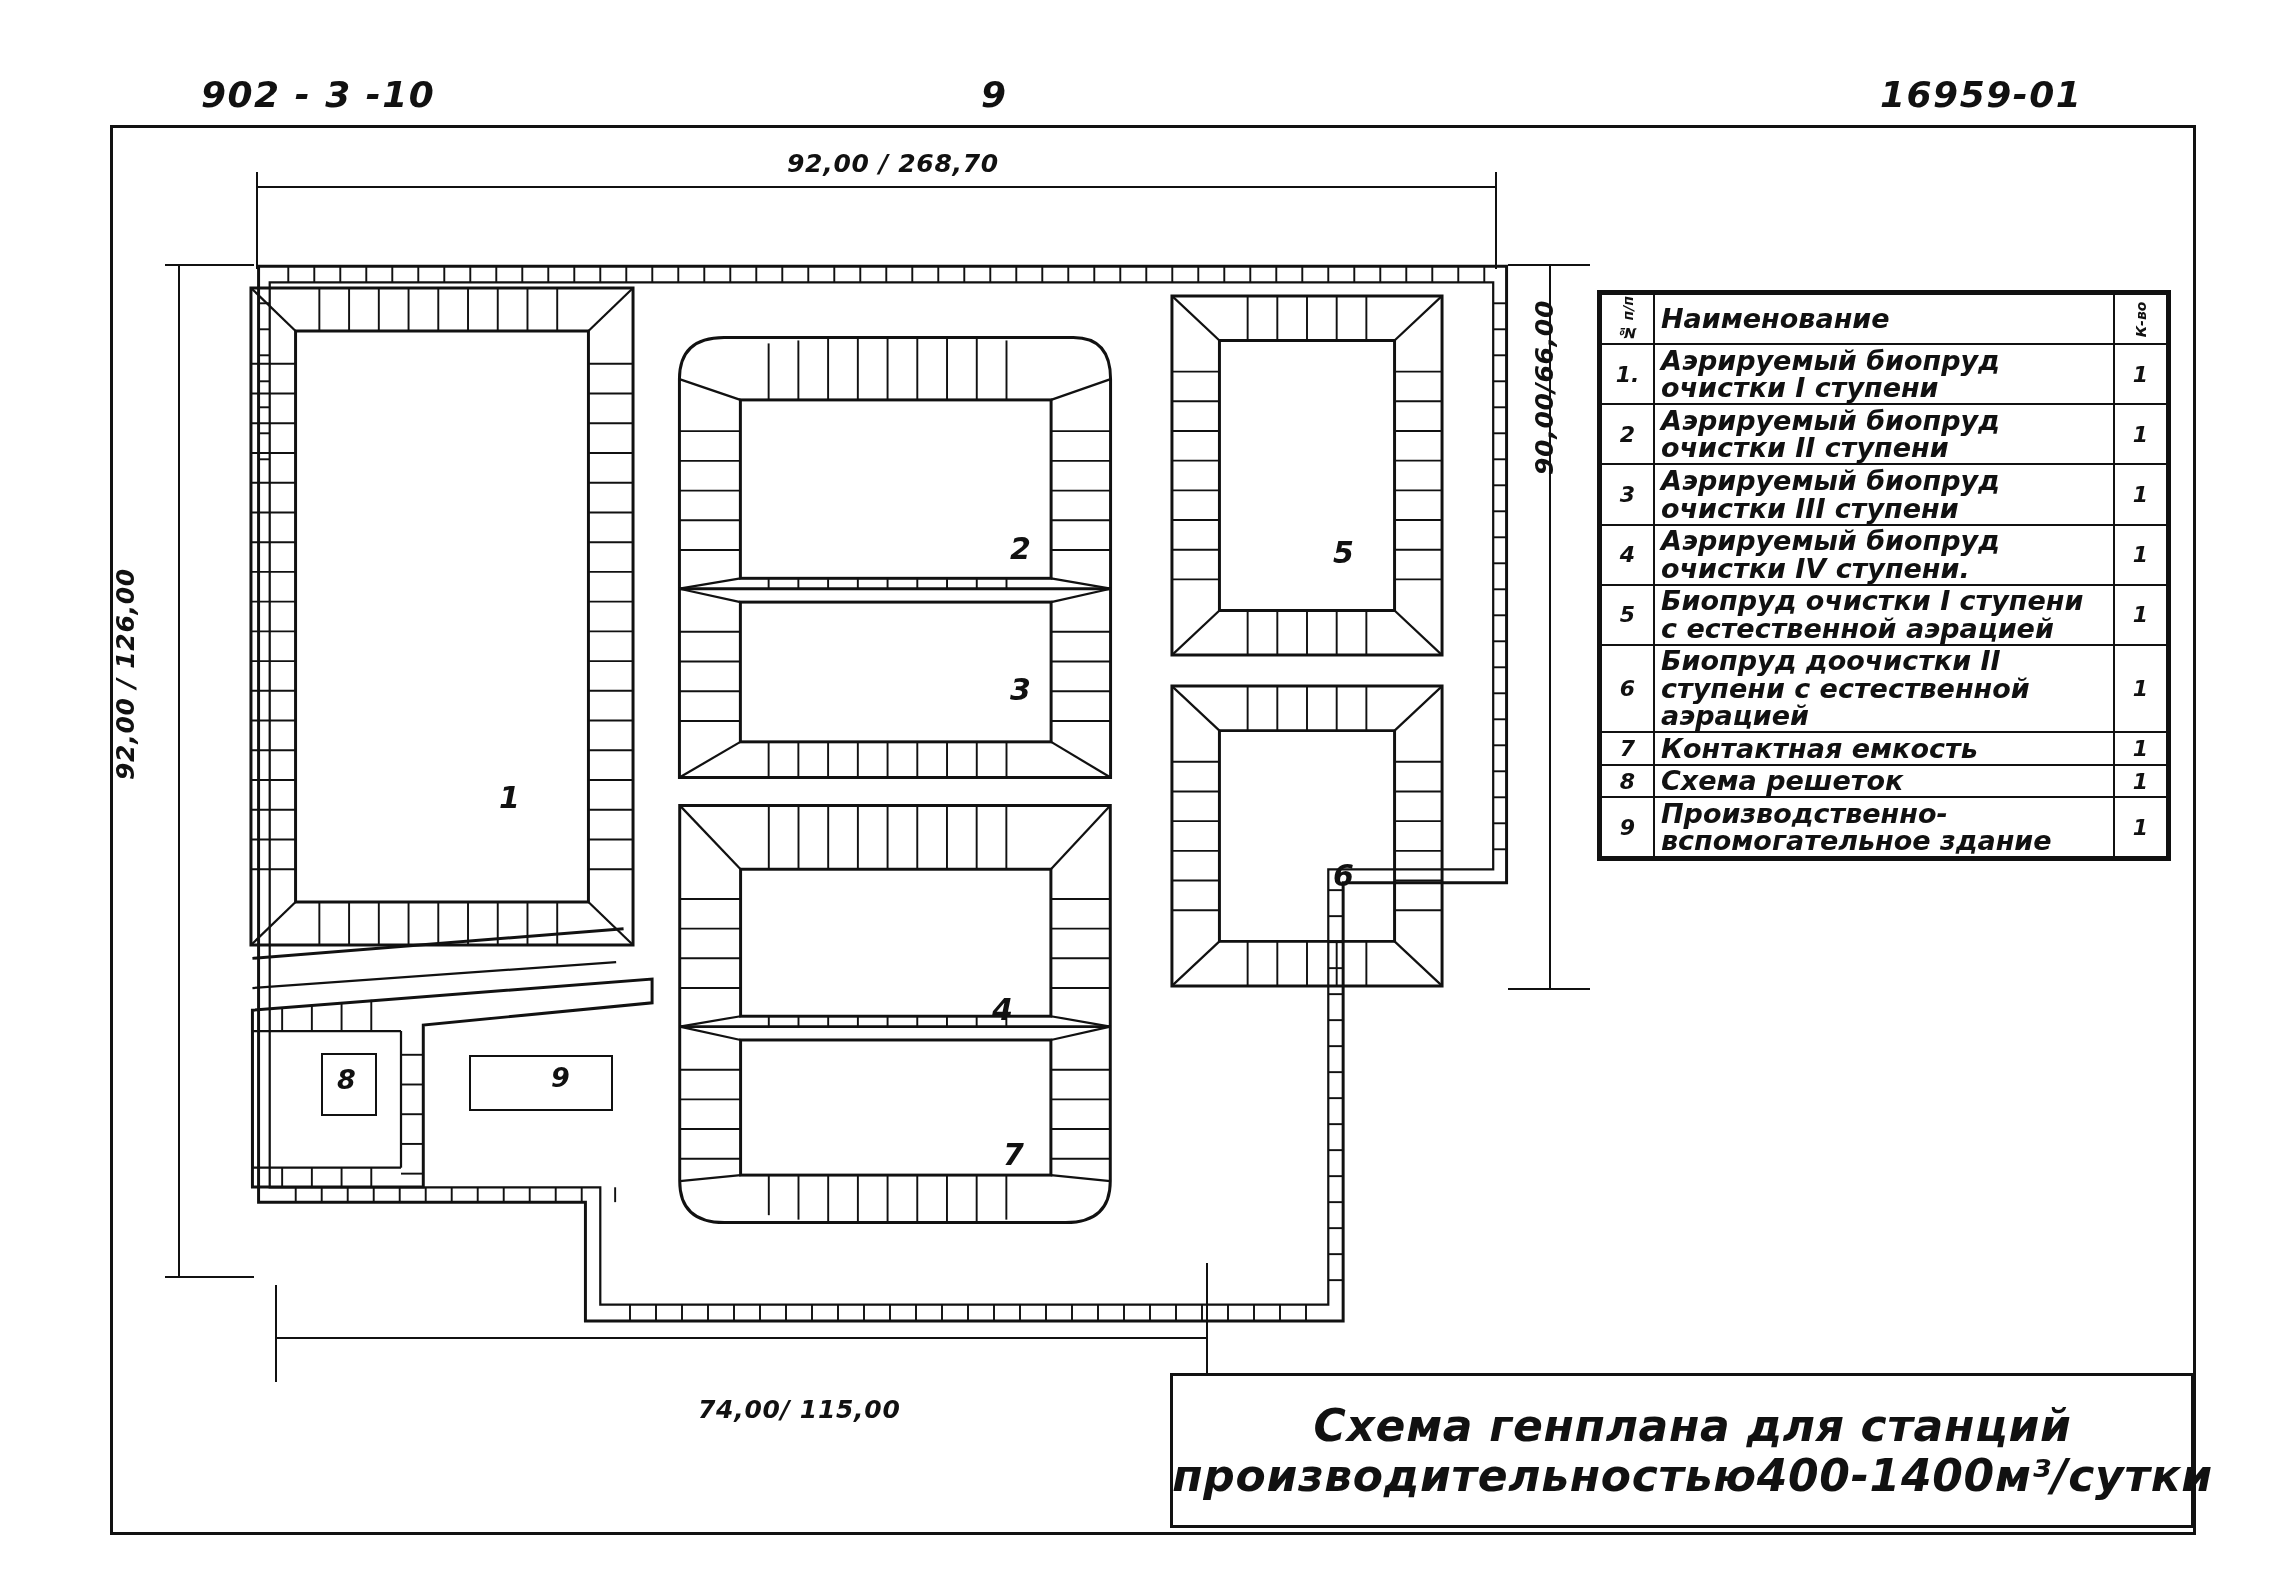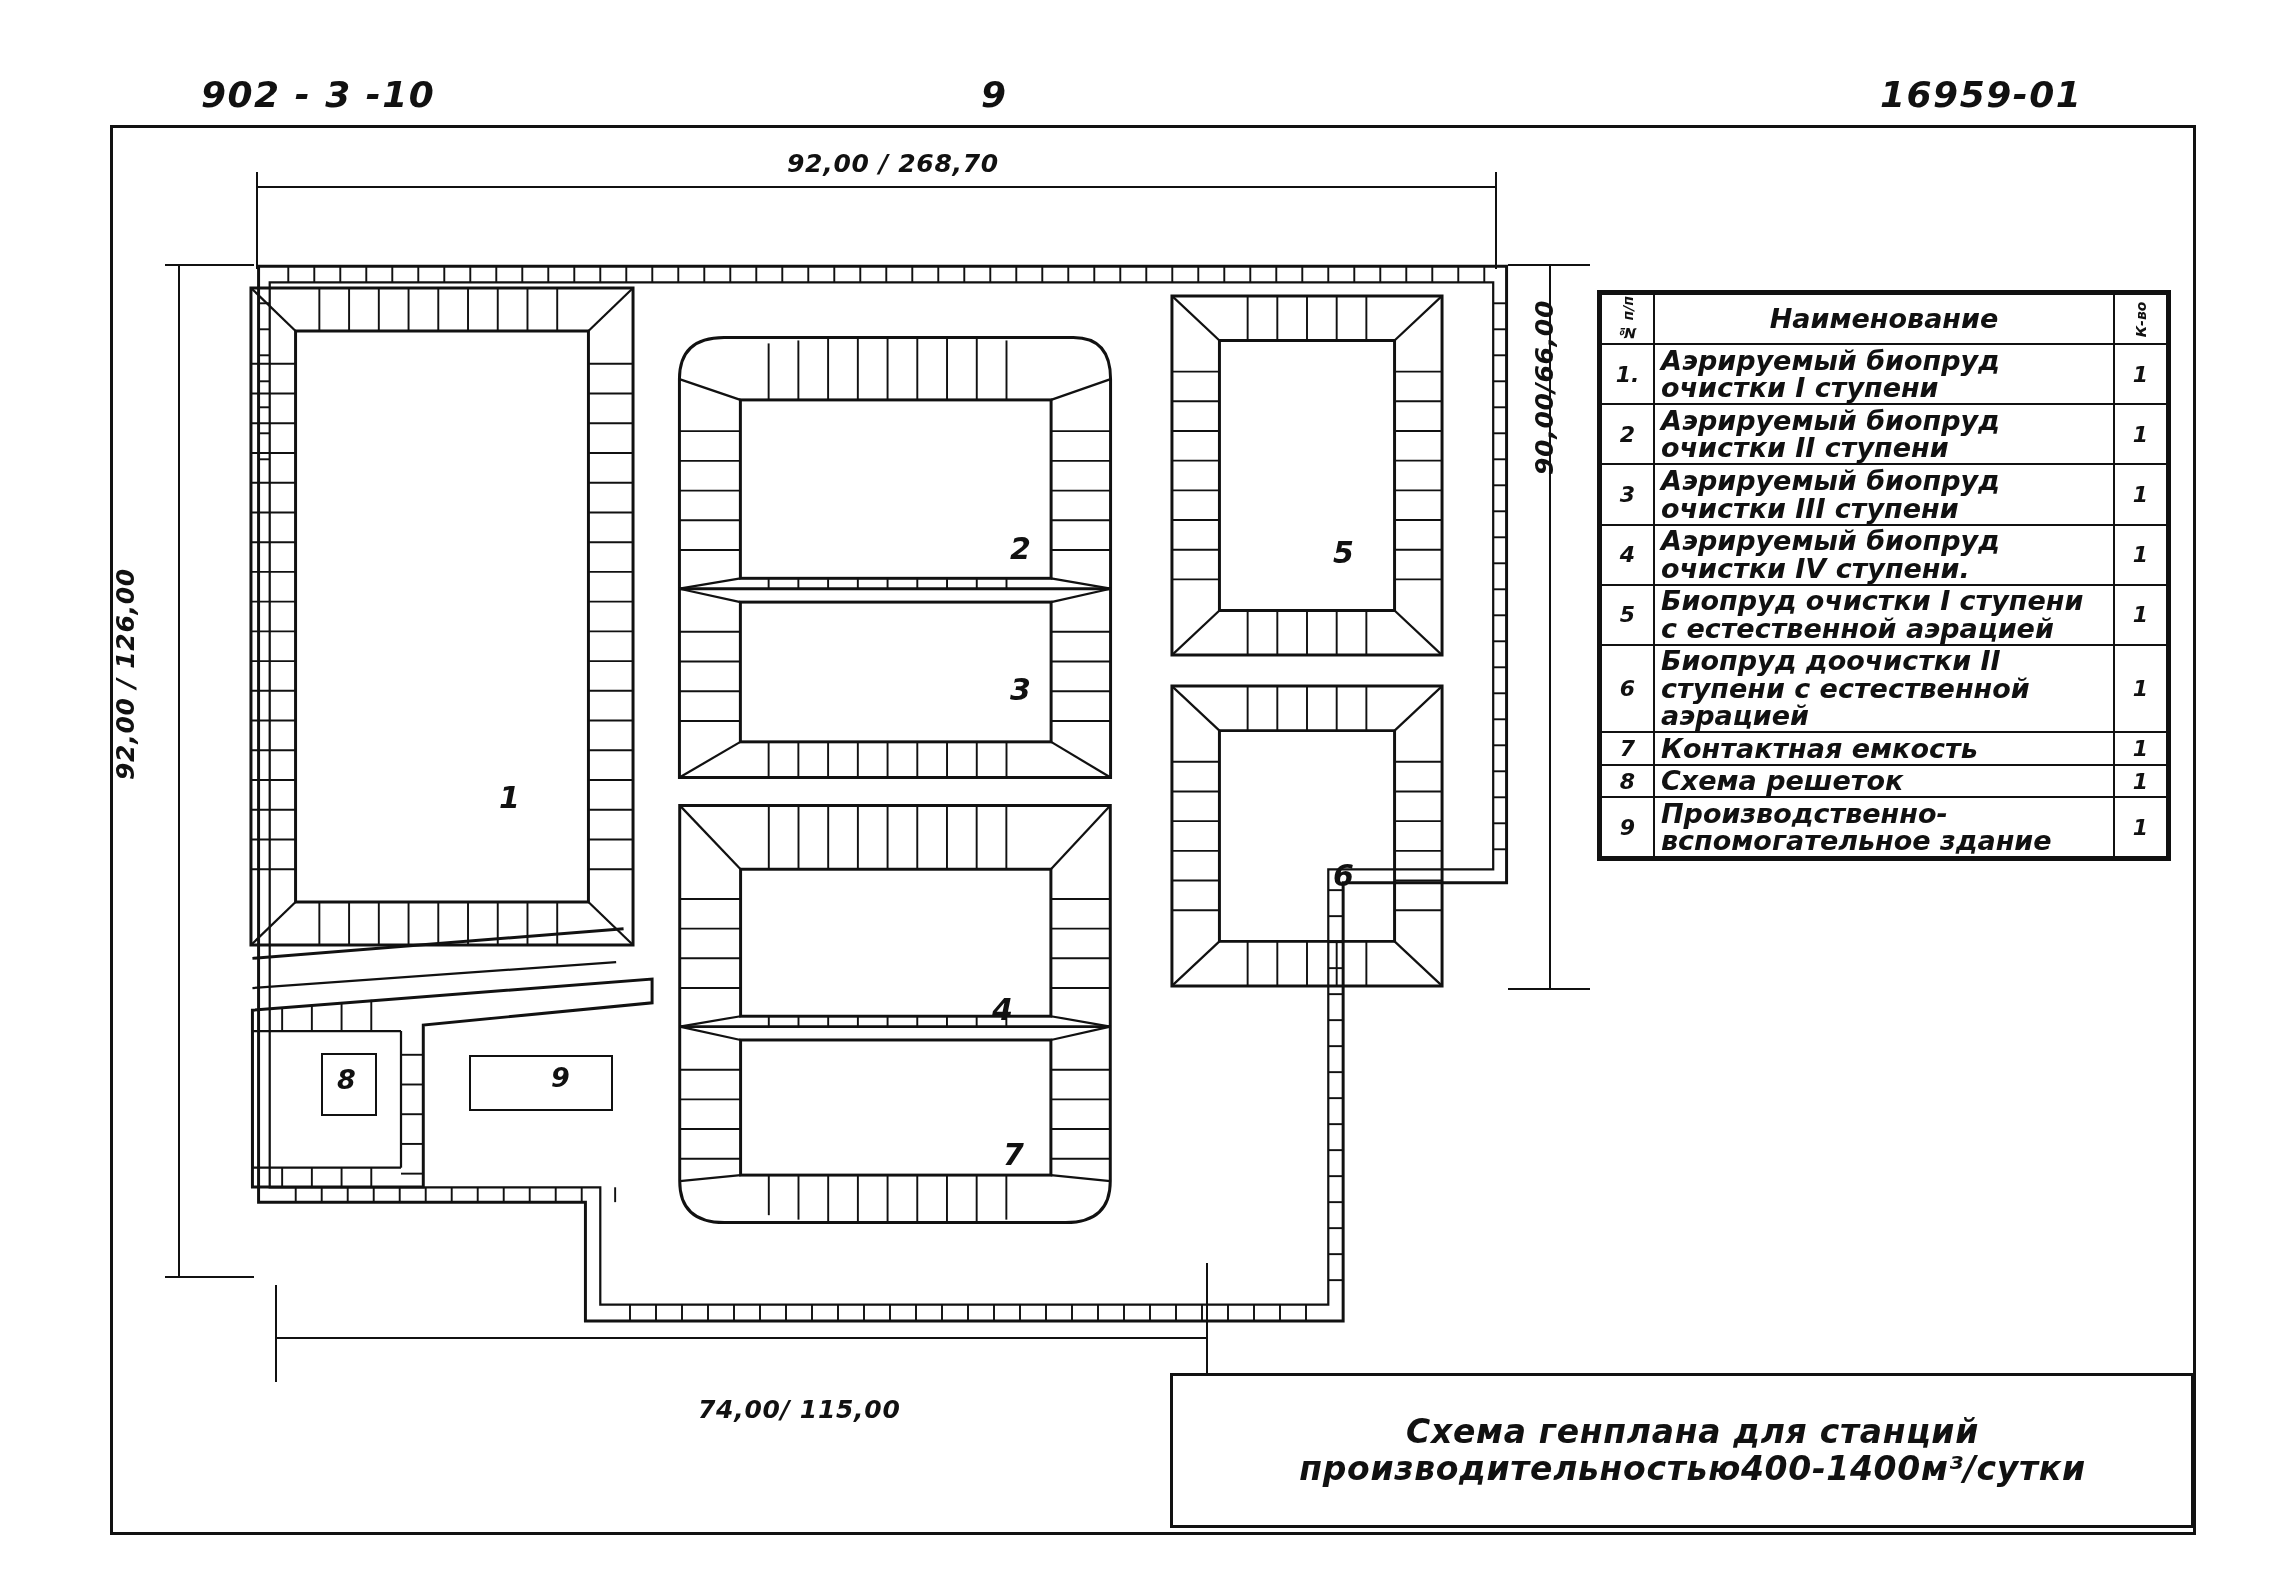--- a/index.html
+++ b/index.html
@@ -37,31 +37,31 @@
   .pnum{position:absolute;font-size:30px;font-style:italic;font-weight:700;}
 
   
   .tbl{position:absolute;border:3px solid #111;border-collapse:collapse;}
   .tbl table{border-collapse:collapse;}
   .tbl td,.tbl th{border:2.2px solid #111;font-style:italic;font-weight:600;
      color:#111;padding:1.5px 6px;vertical-align:middle;}
   .c-num{width:39px;text-align:center;font-size:22px;}
   .c-name{width:446px;font-size:27px;line-height:1.02;}
   .c-qty{width:39px;text-align:center;font-size:22px;}
-  .th-name{text-align:center;font-size:27px;}
+  .th-name{font-size:27px;}
   .th-rot{font-size:14px;writing-mode:vertical-rl;transform:rotate(180deg);
           text-align:center;line-height:1;}
   .tbl-title{position:absolute;font-size:34px;font-style:italic;font-weight:700;
      letter-spacing:0.7px;white-space:nowrap;}
 
   
   .titleblock{position:absolute;border:3px solid #111;background:#fff;
      display:flex;align-items:center;justify-content:center;}
   .titleblock .tb-inner{text-align:center;font-style:italic;font-weight:700;
-     font-size:33px;line-height:1.12;letter-spacing:0.7px;white-space:nowrap;margin-left:21px;}
+     font-size:44px;line-height:1.12;letter-spacing:0.7px;white-space:nowrap;margin-left:21px;}
 
   
   .minibox{position:absolute;border:2.2px solid #111;background:#fff;}
 </style>
 </head>
 <body>
 
 <div class="page">
 
   <div class="hdr" id="hdr-left">902 - 3 -10</div>

